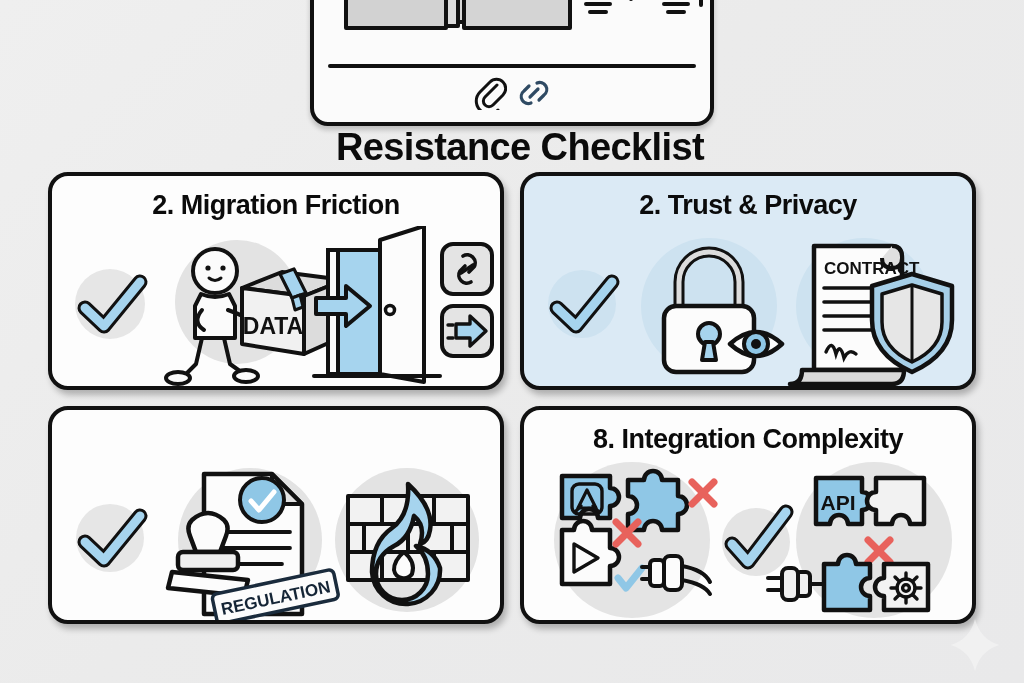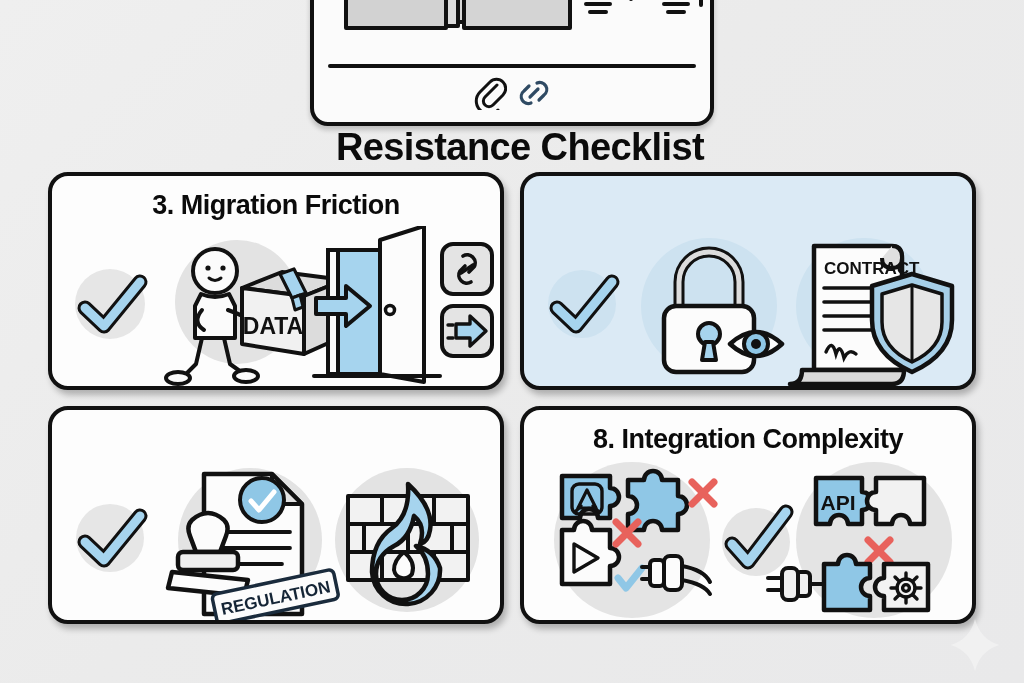--- a/index.html
+++ b/index.html
@@ -211,21 +211,21 @@
       </svg>
     </div>
   </div>
 </div>
 
 <div class="page-title">Resistance Checklist</div>
 
 <div class="grid">
 
   <div class="card">
-    <div class="card-title">3. Migration Friction</div>
+    <div class="card-title">2. Migration Friction</div>
     <svg class="card-art" viewBox="0 0 448 162">
 
       <circle cx="58" cy="78" r="35" fill="#e6e6e6"></circle>
       <circle cx="185" cy="76" r="62" fill="#e3e3e3"></circle>
 
       <g>
         <path d="M33 82 L52 100 L88 56" fill="none" stroke="#111" stroke-width="15" stroke-linecap="round" stroke-linejoin="round"></path>
         <path d="M33 82 L52 100 L88 56" fill="none" stroke="#a6d4ee" stroke-width="9" stroke-linecap="round" stroke-linejoin="round"></path>
       </g>
 
@@ -280,20 +280,21 @@
         <path d="M404 98 h14 v-8 l16 15 l-16 15 v-8 h-14 Z" fill="#a6d4ee" stroke="#111" stroke-width="3.4" stroke-linejoin="round"></path>
         <g stroke="#111" stroke-width="3.4" stroke-linecap="round">
           <line x1="396" y1="99" x2="401" y2="99"></line>
           <line x1="396" y1="112" x2="401" y2="112"></line>
         </g>
       </g>
     </svg>
   </div>
 
   <div class="card hl">
+    <div class="card-title">2. Trust &amp; Privacy</div>
     <svg class="card-art" viewBox="0 0 448 162">
       <circle cx="58" cy="78" r="34" fill="#cde2f0"></circle>
       <circle cx="185" cy="80" r="68" fill="#cde2f0"></circle>
       <circle cx="340" cy="80" r="68" fill="#cde2f0"></circle>
 
       <g>
         <path d="M33 82 L52 100 L88 56" fill="none" stroke="#111" stroke-width="15" stroke-linecap="round" stroke-linejoin="round"></path>
         <path d="M33 82 L52 100 L88 56" fill="none" stroke="#a6d4ee" stroke-width="9" stroke-linecap="round" stroke-linejoin="round"></path>
       </g>
 

